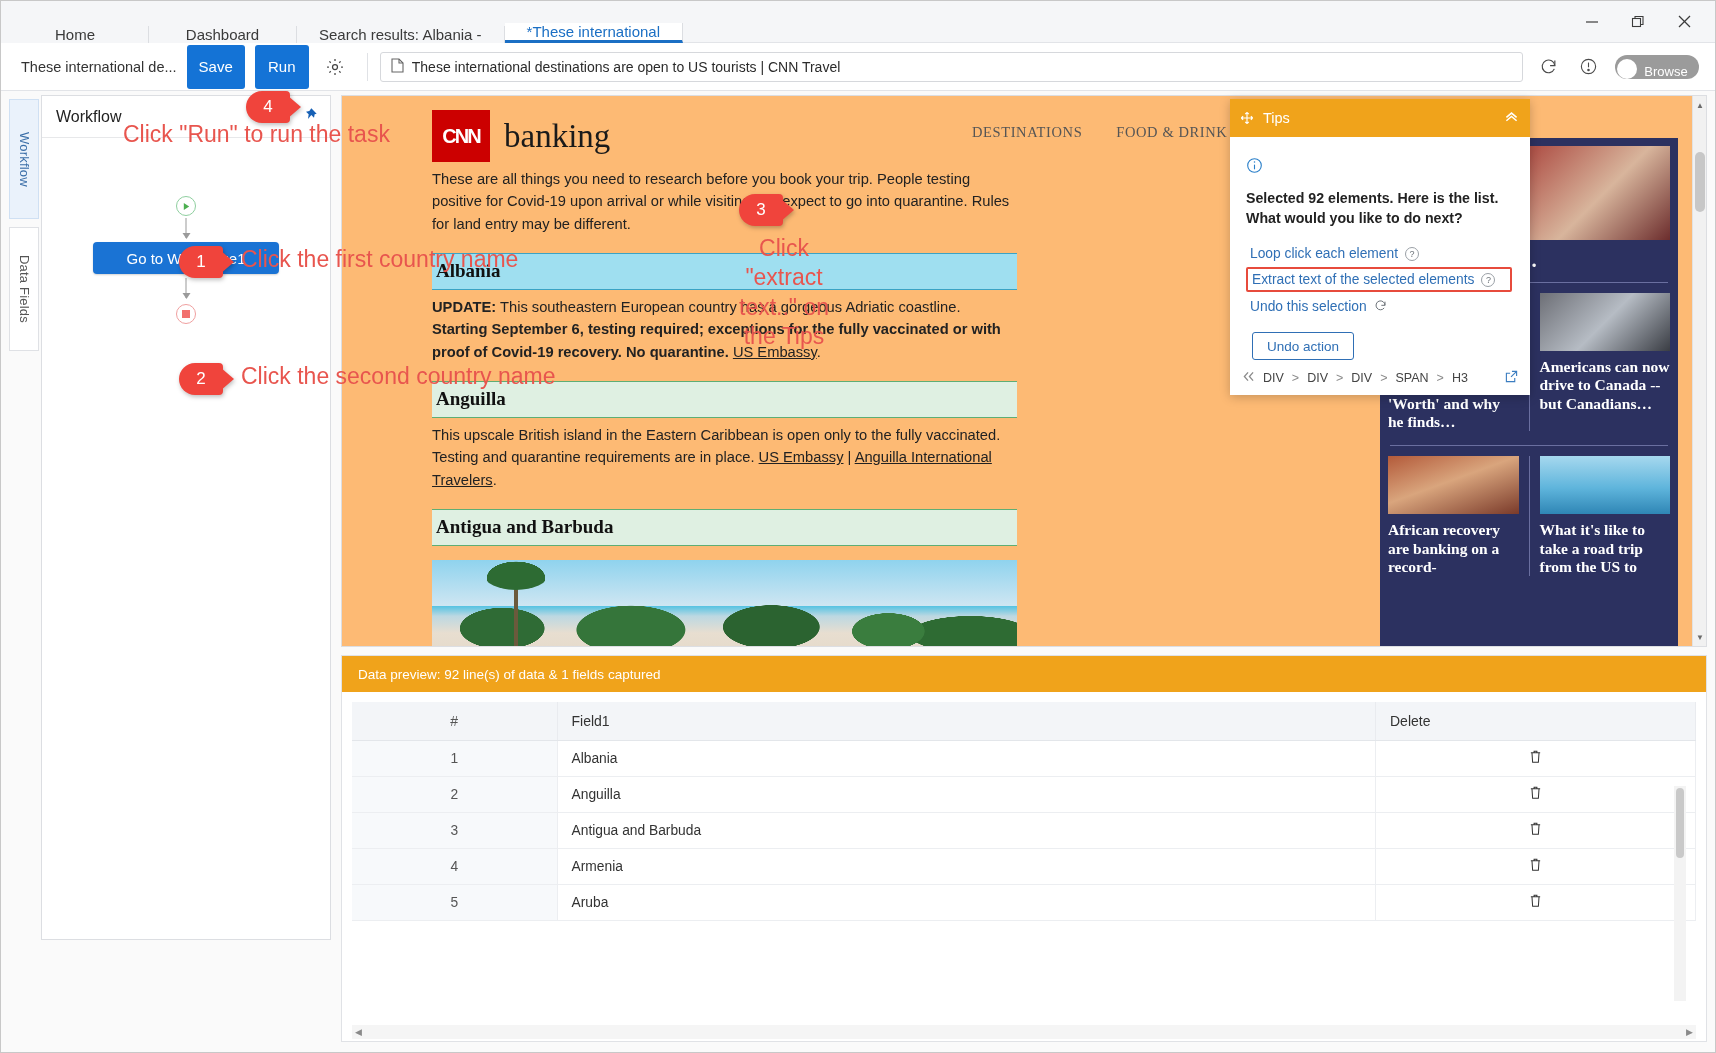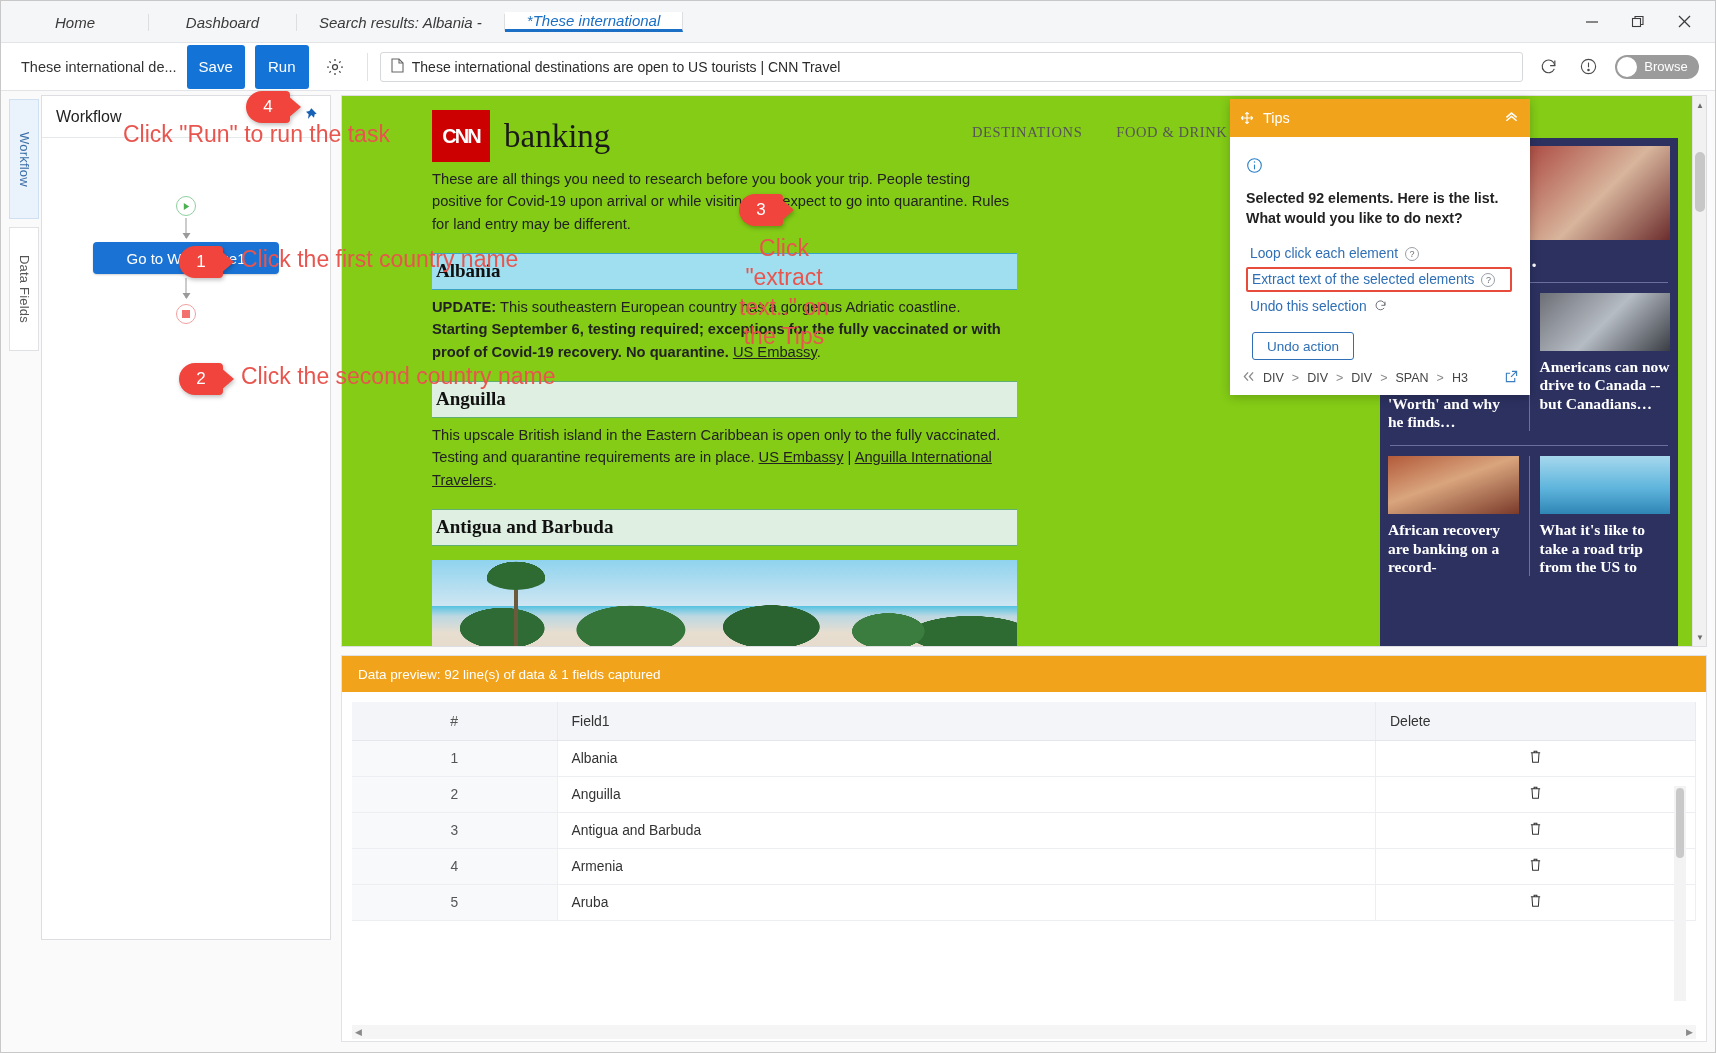--- a/index.html
+++ b/index.html
@@ -17,21 +17,21 @@
     border: 1px solid #c8c8c8;
   }
 
   
   .titlebar {
     position: absolute; top: 0; left: 0; right: 0; height: 42px;
     background: #f5f6f8;
     border-bottom: 1px solid #e2e4e8;
     display: flex; align-items: stretch;
   }
-  .tabs { display: flex; align-items: center; height: 42px; font-style: italic; }
+  .tabs { display: flex; align-items: flex-end; height: 42px; }
   .tab {
     min-width: 148px; padding: 0 22px;
     display: flex; align-items: center; justify-content: center;
     font-size: 15px; color: #3a3a3a;
     border-right: 1px solid #dcdee2;
     background: #f5f6f8;
     white-space: nowrap;
     cursor: pointer;
   }
   .tab.first { border-left: 1px solid transparent; }
@@ -90,21 +90,21 @@
   .url-text { white-space: nowrap; overflow: hidden; text-overflow: ellipsis; text-align: right; }
   .tb-icon {
     width: 30px; height: 30px; margin-left: 10px;
     display: flex; align-items: center; justify-content: center;
     color: #4a4a4a; cursor: pointer;
   }
   .browse-toggle {
     margin-left: 12px; margin-right: 4px;
     width: 84px; height: 24px; border-radius: 12px;
     background: #9b9b9b;
-    display: flex; align-items: center;
+    display: flex; align-items: flex-end;
     cursor: pointer; position: relative;
   }
   .browse-knob {
     width: 20px; height: 20px; border-radius: 50%;
     background: #fff; margin-left: 2px;
   }
   .browse-label {
     flex: 1; text-align: center; color: #fff;
     font-size: 13px; padding-right: 4px;
   }
@@ -213,21 +213,21 @@
 
   
   .browser {
     position: absolute; left: 340px; top: 4px; right: 8px; height: 552px;
     background: #fff;
     border: 1px solid #dcdee2;
     overflow: hidden;
   }
   .page {
     position: absolute; inset: 0 14px 0 0;
-    background: #84cc16;
+    background: #fdba74;
     overflow: hidden;
   }
   .cnn-head {
     display: flex; align-items: center;
     padding: 14px 0 10px 90px;
   }
   .cnn-logo {
     width: 58px; height: 52px; background: #cc0000;
     display: flex; align-items: center; justify-content: center;
     color: #fff; font-weight: bold; font-size: 20px;

